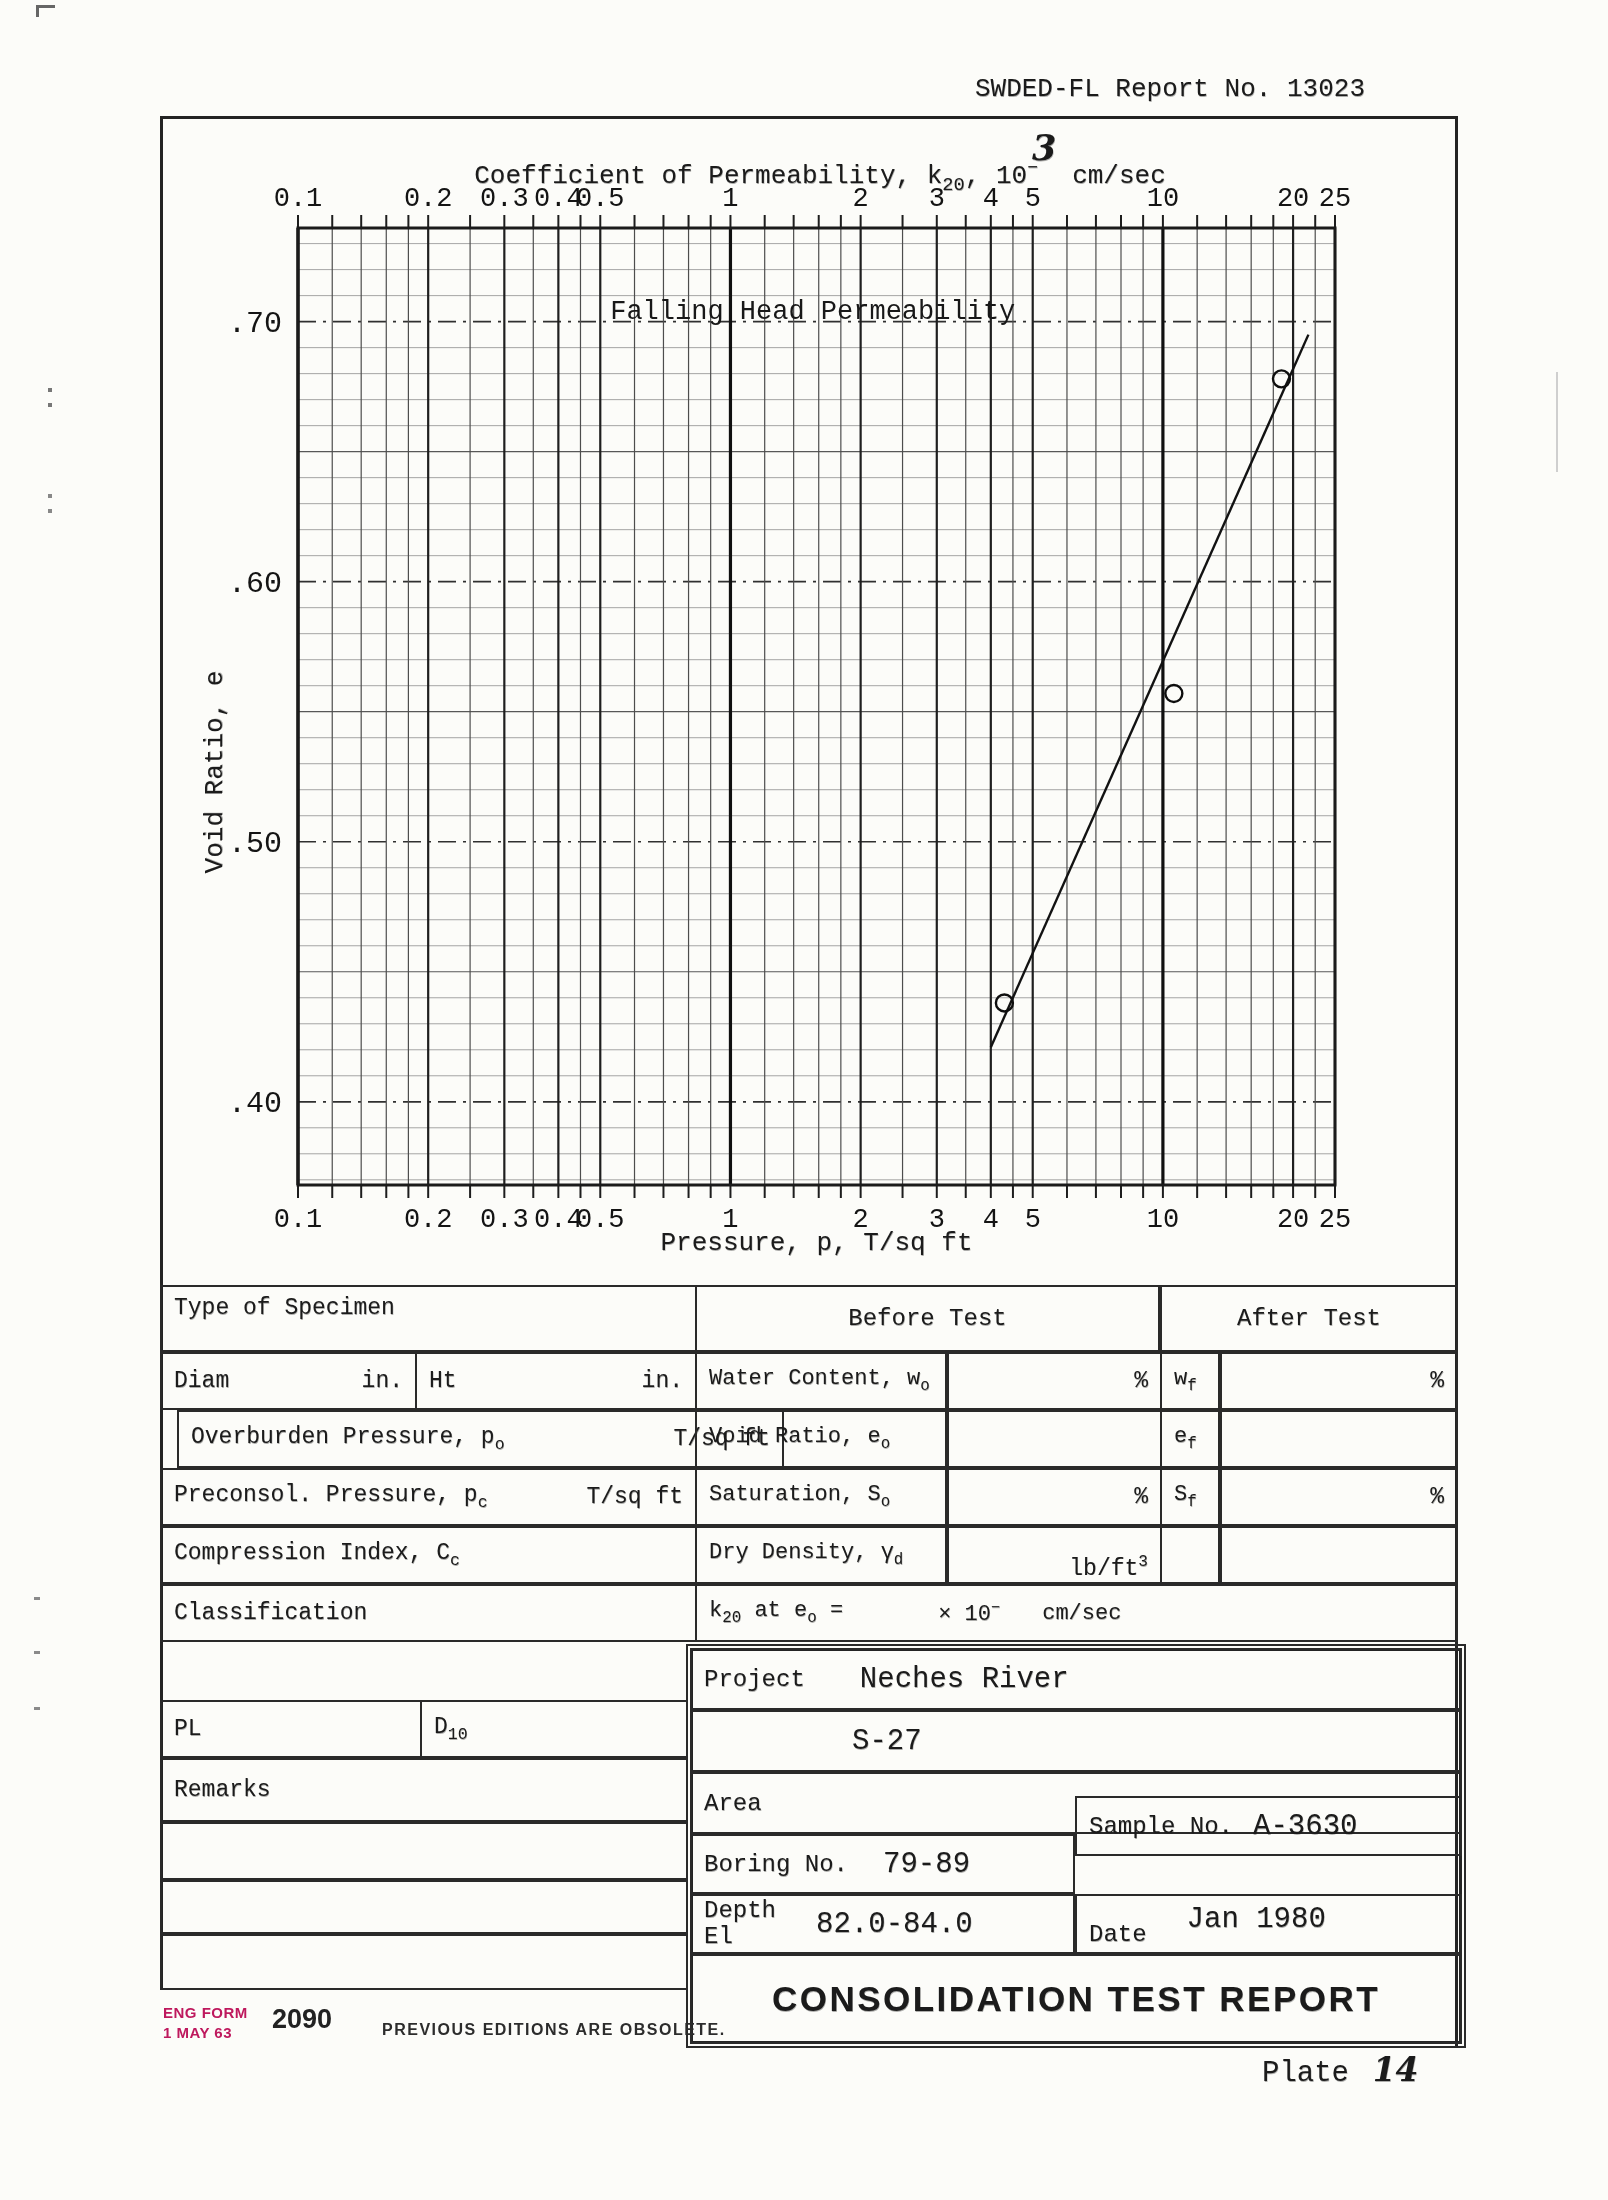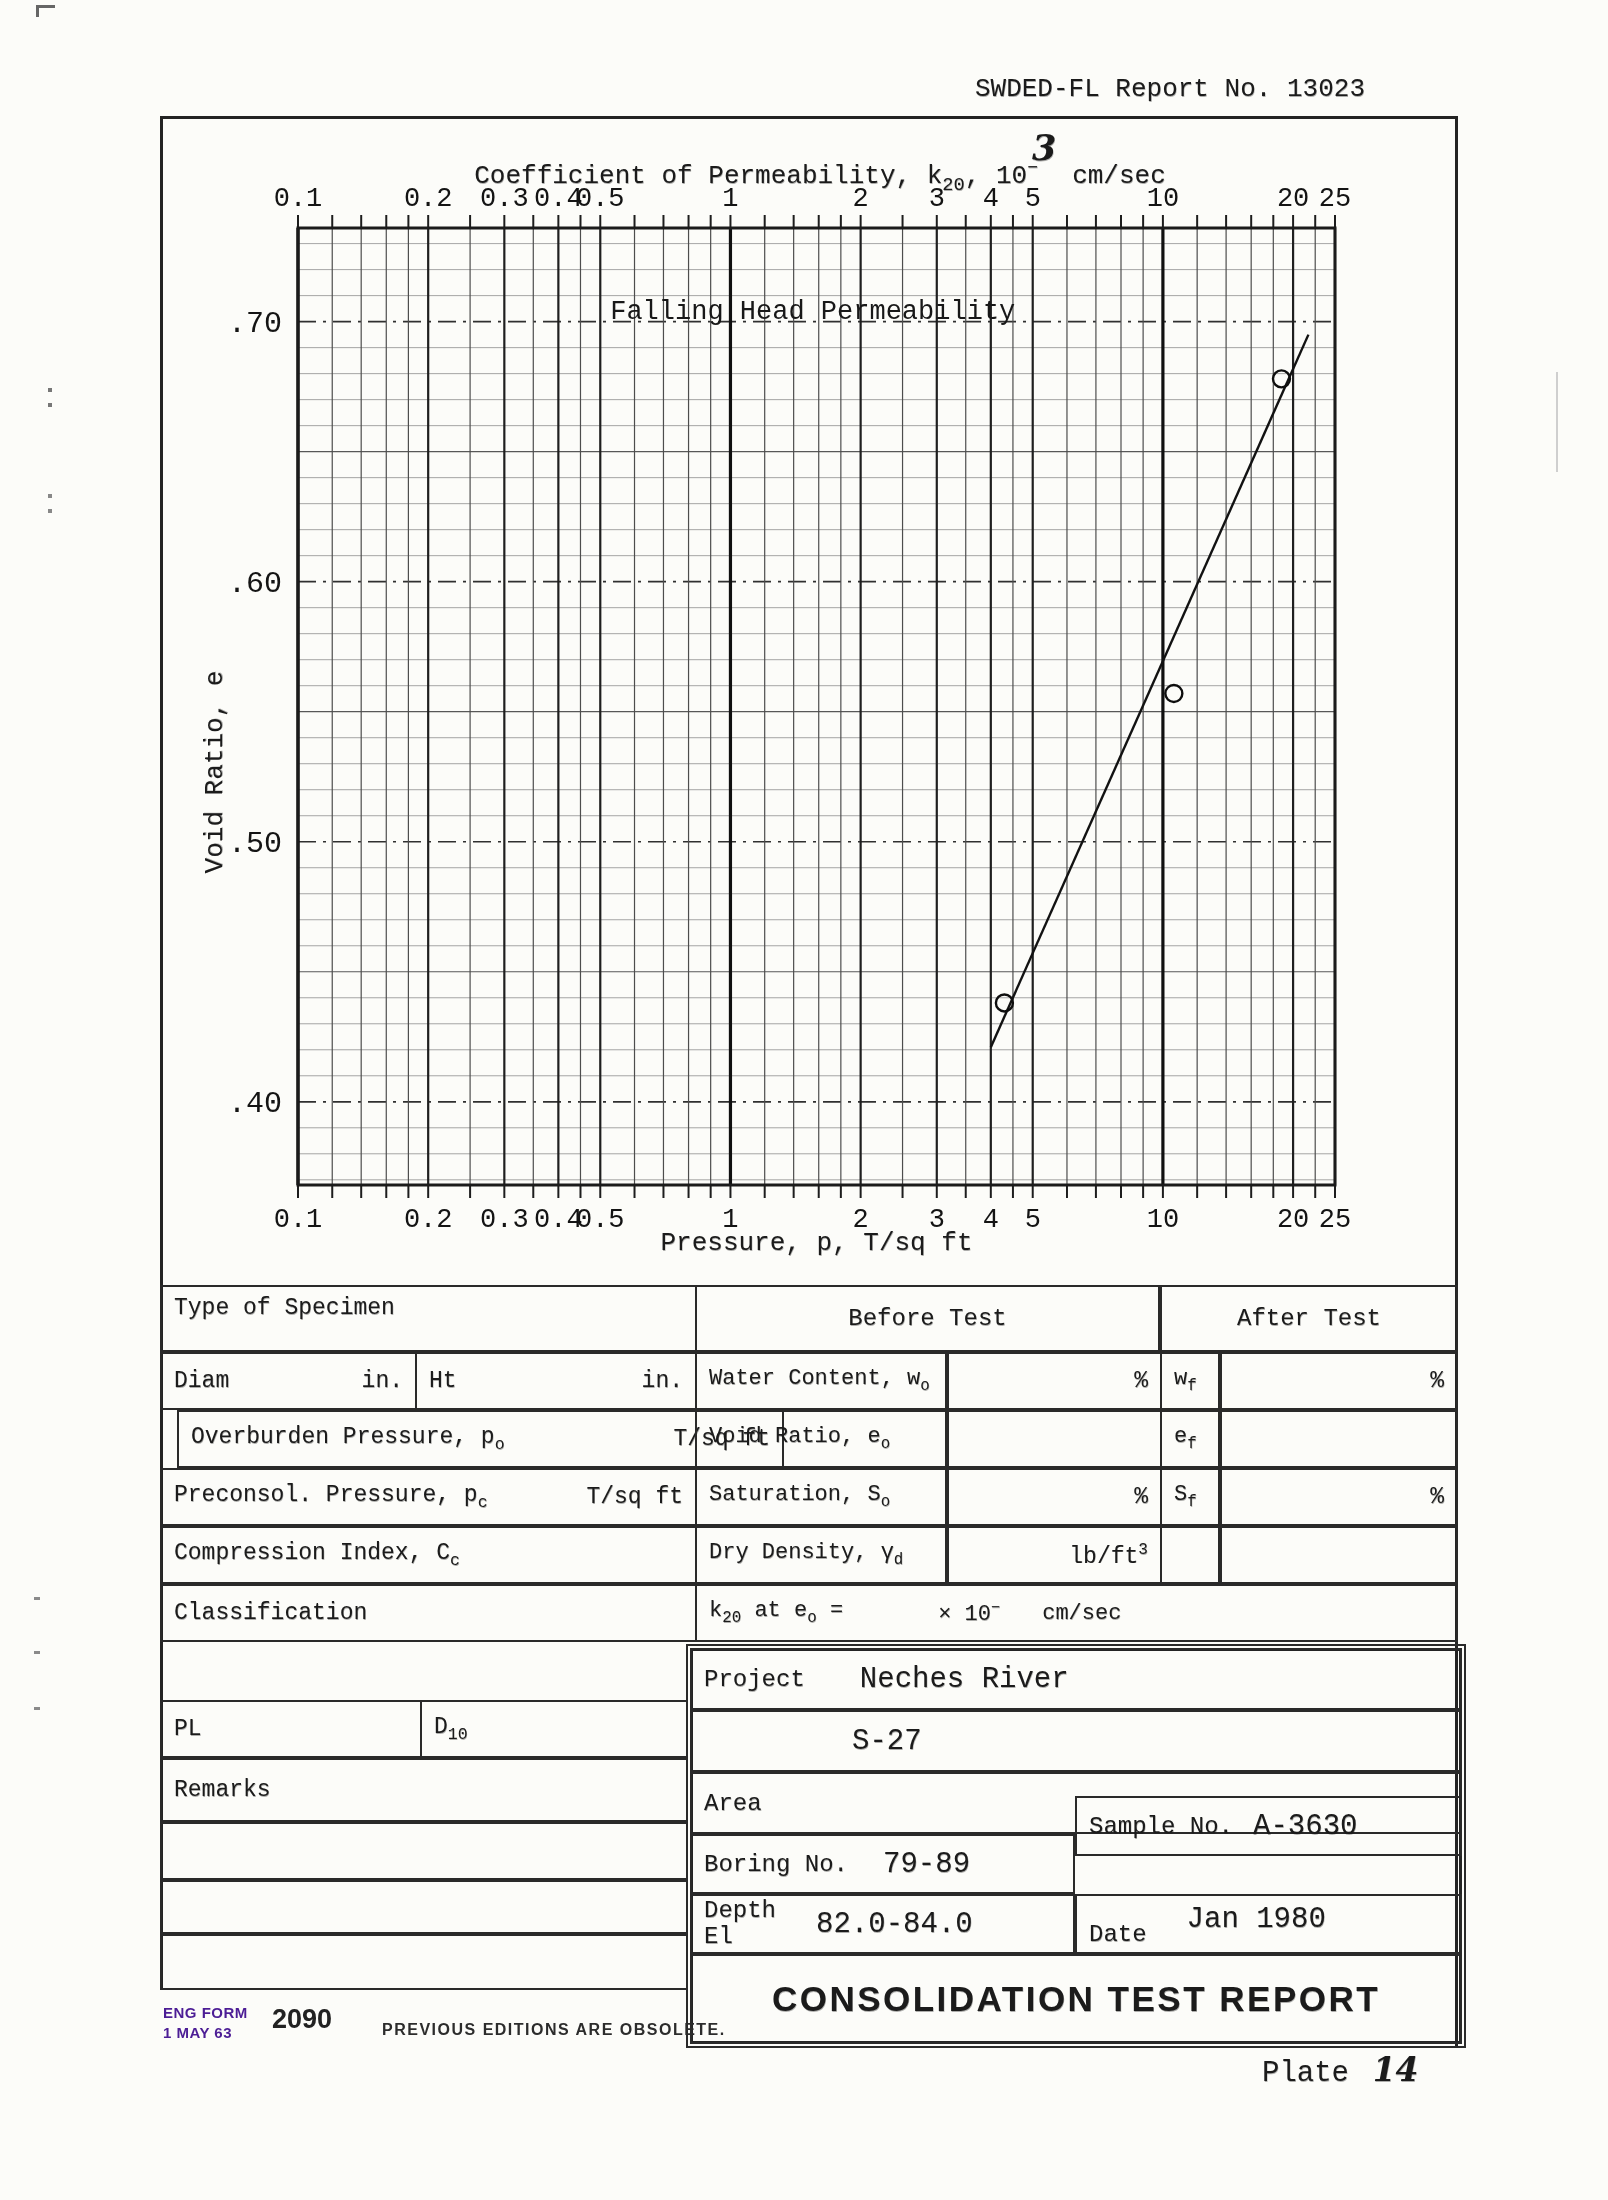--- a/index.html
+++ b/index.html
@@ -38,21 +38,21 @@
   
   .report-no{font-size:26px;text-align:right;}
   .chart-title{font-size:26px;text-align:center;}
   .axis-label{font-size:26px;text-align:center;}
   .ylabel{font-size:26px;transform:rotate(-90deg);text-align:center;white-space:nowrap;}
   .proj-label{font-size:24px;}
   .proj-value{font-size:29px;}
   .banner{font-family:"Liberation Sans",sans-serif;font-weight:bold;font-size:35px;
           letter-spacing:2.5px;display:flex;align-items:center;justify-content:center;}
   .footer-small{font-family:"Liberation Sans",sans-serif;font-weight:bold;font-size:15px;
-                letter-spacing:0.5px;color:#4c1d95;line-height:1.35;}
+                letter-spacing:0.5px;color:#be185d;line-height:1.35;}
   .form-no{font-family:"Liberation Sans",sans-serif;font-weight:bold;font-size:27px;color:#222;}
   .obsolete{font-family:"Liberation Sans",sans-serif;font-weight:bold;font-size:16px;
             letter-spacing:1.5px;color:#2c2c2c;}
   .plate{font-size:29px;}
   .plate-no{font-size:33px;}
   .artifact{position:absolute;}
 </style>
 </head>
 <body>
 
@@ -356,21 +356,21 @@
   <div class="cell tw" style="left:1160px;top:1468px;width:60px;height:58px;font-size:22px;">
     <span><span>S</span><sub>f</sub></span>
   </div>
   <div class="cell tw" style="left:1220px;top:1468px;width:238px;height:58px;">
     <span class="unit">%</span>
   </div>
 
   <div class="cell tw" style="left:695px;top:1526px;width:252px;height:58px;font-size:22px;">
     <span><span>Dry Density, γ</span><sub>d</sub></span>
   </div>
-  <div class="cell tw" style="left:947px;top:1526px;width:215px;height:58px;">
+  <div class="cell tw" style="left:947px;top:1526px;width:215px;height:58px;align-items:flex-end;">
     <span class="unit"><span>lb/ft</span><sup>3</sup></span>
   </div>
   <div class="cell" style="left:1160px;top:1526px;width:60px;height:58px;"></div>
   <div class="cell" style="left:1220px;top:1526px;width:238px;height:58px;"></div>
 
   <div class="cell tw" style="left:695px;top:1584px;width:763px;height:58px;font-size:22px;">
     <span><span>k</span><sub>20</sub><span> at e</span><sub>o</sub><span> =</span></span>
     <span style="margin-left:95px;"><span>× 10</span><sup>−</sup></span>
     <span style="margin-left:42px;">cm/sec</span>
   </div>

